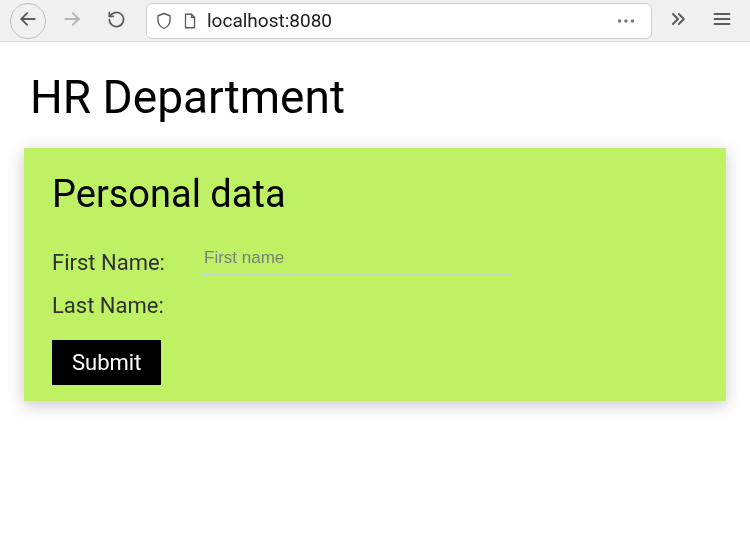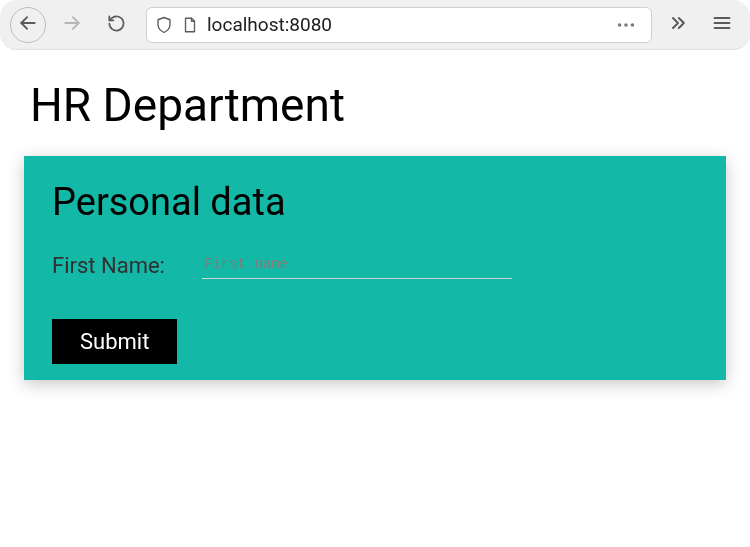--- a/index.html
+++ b/index.html
@@ -15,22 +15,21 @@
       overflow: hidden;
     }
     
     .toolbar {
       display: flex;
       align-items: center;
       padding: 6px 10px;
       background: #f0f0f1;
       border-bottom: 1px solid #e0e0e0;
       gap: 8px;
-      height: 50px;
-      border-radius: 17px;
+      height: 42px;
     }
     .nav-btn {
       width: 36px;
       height: 36px;
       display: flex;
       align-items: center;
       justify-content: center;
       border-radius: 50%;
       background: transparent;
       border: none;
@@ -95,61 +94,61 @@
       padding: 28px 46px 24px 30px;
       background: #ffffff;
     }
     .page-title {
       font-size: 46px;
       font-weight: 400;
       color: #000000;
     }
     .card {
       margin: 0 24px;
-      background: #14b8a6;
+      background: #bef264;
       box-shadow: 0 4px 16px rgba(0,0,0,0.22);
       padding: 24px 28px 16px 28px;
     }
     .card-title {
       font-size: 38px;
       font-weight: 400;
       color: #000000;
       margin-bottom: 28px;
     }
     .form-row {
       display: flex;
-      align-items: center;
+      align-items: flex-end;
       margin-bottom: 18px;
     }
     .form-label {
       font-size: 22px;
       color: #303030;
       width: 150px;
     }
     .form-input {
       flex: 0 0 310px;
       border: none;
       border-bottom: 1px solid #cfcfcf;
-      font-size: 14px;
+      font-size: 17px;
       padding: 4px 2px 6px 2px;
       outline: none;
-      font-family: Liberation Mono, monospace;
+      font-family: Liberation Sans, sans-serif;
       color: #202020;
       background: transparent;
     }
     .form-input::placeholder {
       color: #7d7d7d;
     }
     .submit-btn {
       background: #000000;
       color: #ffffff;
       font-size: 22px;
       font-weight: 400;
       border: none;
-      padding: 10px 28px;
+      padding: 10px 20px;
       cursor: pointer;
       margin-top: 4px;
       font-family: inherit;
     }
   </style>
 </head>
 <body>
 
 <div class="toolbar">
   <button class="nav-btn back-circle">
@@ -225,17 +224,18 @@
 
   <div class="card">
     <h2 class="card-title">Personal data</h2>
 
     <div class="form-row">
       <label class="form-label">First Name:</label>
       <input class="form-input" type="text" placeholder="First name" style="">
     </div>
 
     <div class="form-row">
+      <label class="form-label">Last Name:</label>
     </div>
 
     <button class="submit-btn">Submit</button>
   </div>
 </div>
 
 </body></html>

